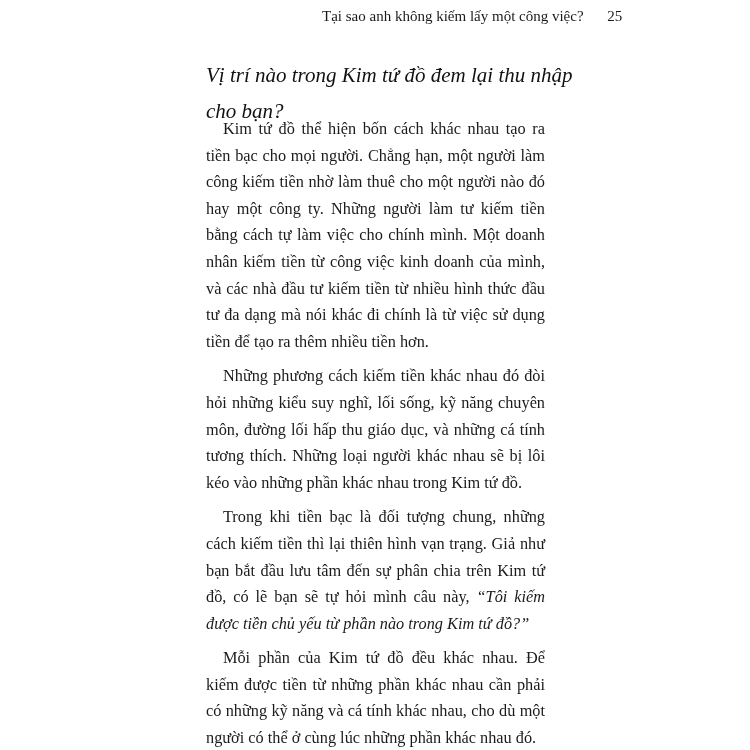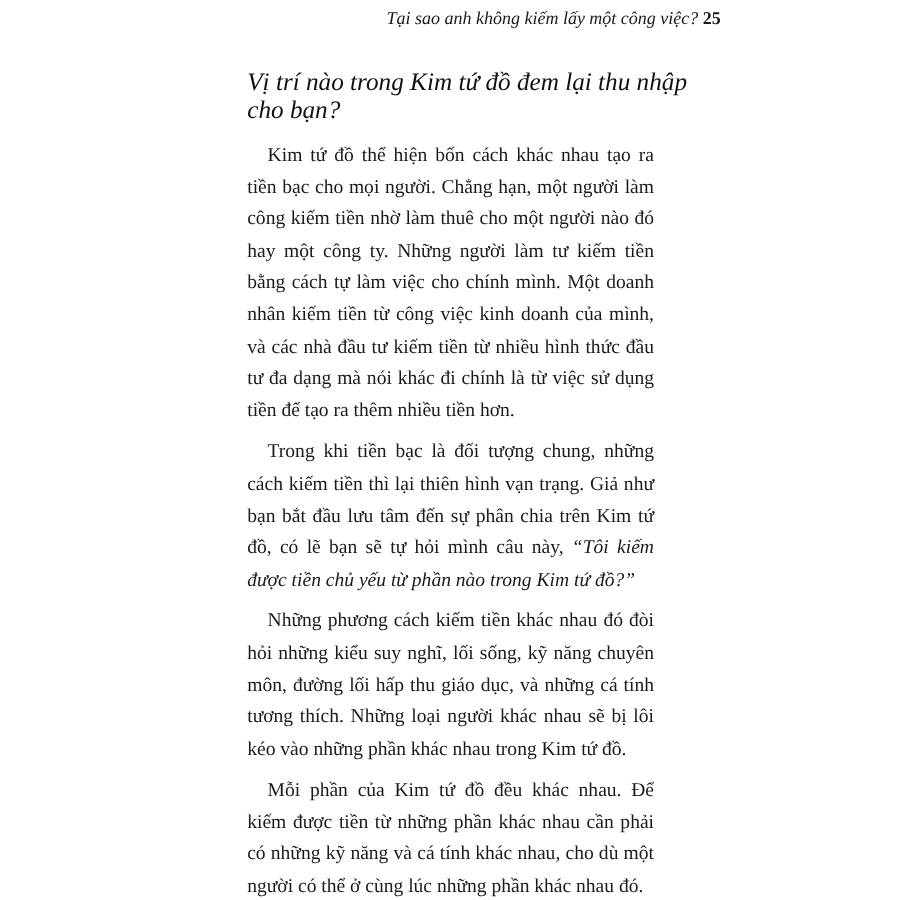--- a/index.html
+++ b/index.html
@@ -23,34 +23,32 @@
     }
     .running-head {
       position: absolute;
       top: 8px;
       left: 322px;
       font-size: 15px;
       white-space: nowrap;
       color: #1a1a1a;
     }
     .running-head .rh-title {
-      font-style: italic;
     }
     .running-head .rh-page {
-      margin-left: 0;
-      font-weight: bold;
+      margin-left: 20px;
     }
     .section-title {
       position: absolute;
       top: 57px;
       left: 206px;
       width: 370px;
       font-size: 21px;
       font-style: italic;
-      line-height: 23px;
+      line-height: 36px;
       margin: 0;
       font-weight: normal;
       color: #111111;
     }
     .body {
       position: absolute;
       top: 116px;
       left: 206px;
       width: 352px;
       font-size: 16.3px;
@@ -72,18 +70,18 @@
 
   <div class="running-head">
     <span class="rh-title">Tại sao anh không kiếm lấy một công việc?</span>
     <span class="rh-page">25</span>
   </div>
 
   <h2 class="section-title">Vị trí nào trong Kim tứ đồ đem lại thu nhập cho bạn?</h2>
 
   <div class="body">
     <p><span>Kim tứ đồ thể hiện bốn cách khác nhau tạo ra tiền bạc cho mọi người. Chẳng hạn, một người làm công kiếm tiền nhờ làm thuê cho một người nào đó hay một công ty. Những người làm tư kiếm tiền bằng cách tự làm việc cho chính mình. Một doanh nhân kiếm tiền từ công việc kinh doanh của mình, và các nhà đầu tư kiếm tiền từ nhiều hình thức đầu tư đa dạng mà nói khác đi chính là từ việc sử dụng tiền để tạo ra thêm nhiều tiền hơn.</span></p>
+    <p><span>Những phương cách kiếm tiền khác nhau đó đòi hỏi những kiểu suy nghĩ, lối sống, kỹ năng chuyên môn, đường lối hấp thu giáo dục, và những cá tính tương thích. Những loại người khác nhau sẽ bị lôi kéo vào những phần khác nhau trong Kim tứ đồ.</span></p>
     <p><span>Trong khi tiền bạc là đối tượng chung, những cách kiếm tiền thì lại thiên hình vạn trạng. Giả như bạn bắt đầu lưu tâm đến sự phân chia trên Kim tứ đồ, có lẽ bạn sẽ tự hỏi mình câu này, </span><span class="quote">“Tôi kiếm được tiền chủ yếu từ phần nào trong Kim tứ đồ?”</span></p>
-    <p><span>Những phương cách kiếm tiền khác nhau đó đòi hỏi những kiểu suy nghĩ, lối sống, kỹ năng chuyên môn, đường lối hấp thu giáo dục, và những cá tính tương thích. Những loại người khác nhau sẽ bị lôi kéo vào những phần khác nhau trong Kim tứ đồ.</span></p>
     <p><span>Mỗi phần của Kim tứ đồ đều khác nhau. Để kiếm được tiền từ những phần khác nhau cần phải có những kỹ năng và cá tính khác nhau, cho dù một người có thể ở cùng lúc những phần khác nhau đó.</span></p>
   </div>
 
 </div>
 
 </body></html>

